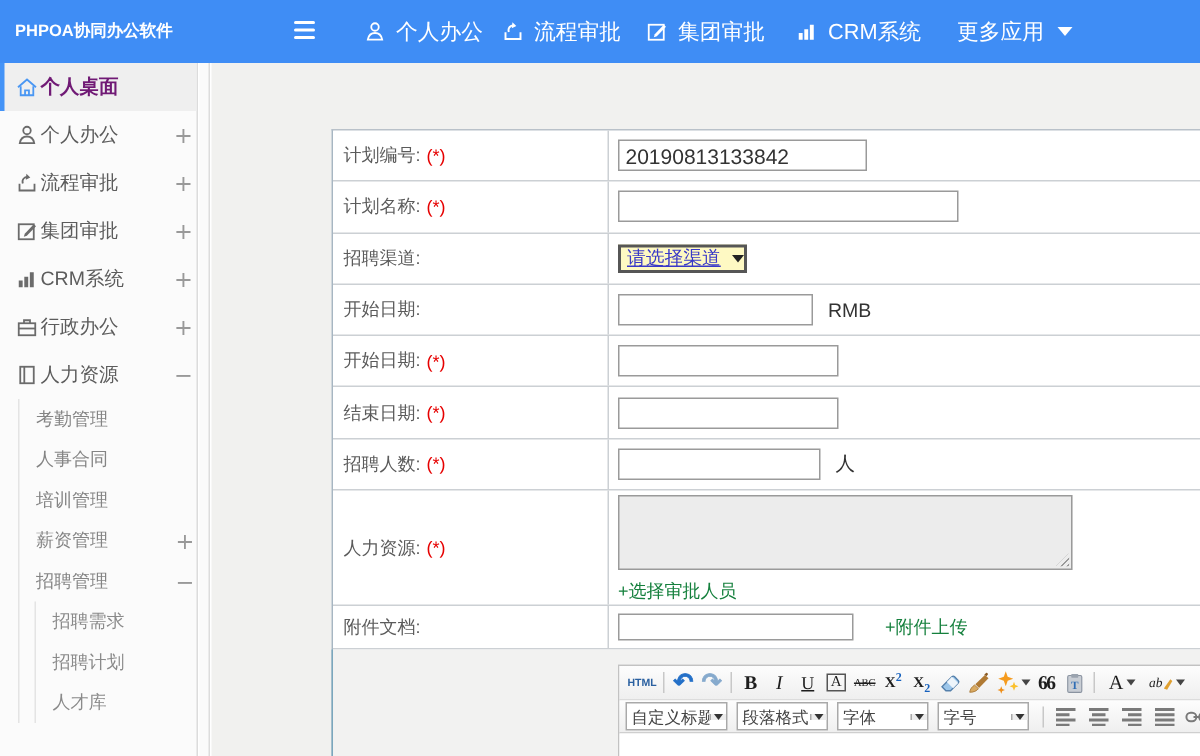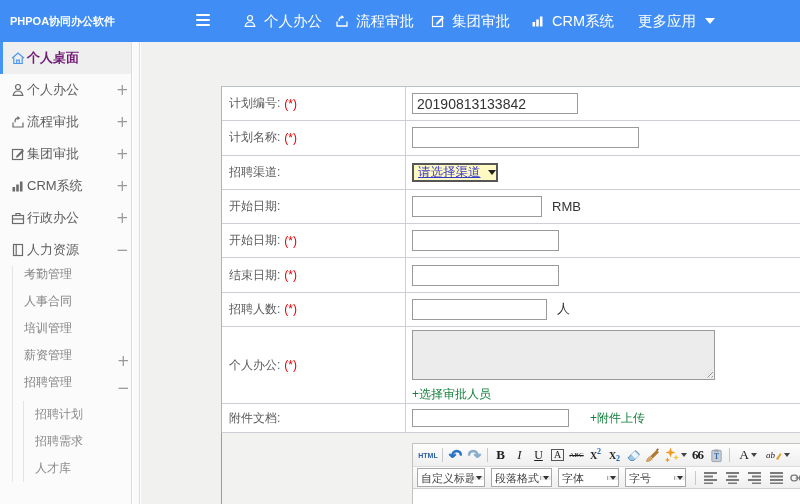--- a/index.html
+++ b/index.html
@@ -32,21 +32,21 @@
   .l1item { position:relative; height:32px; display:flex; align-items:center;
     padding-left:10px; font-size:13px; color:#5c5c5c; cursor:pointer; }
   .l1item .sicon { width:16px; height:16px; margin-right:1px; color:#6b6b6b; flex:none; }
   .l1item .slabel { margin-left:0; }
   .l1item.selected { background:#efefef; color:#701a75; font-weight:bold; }
   .l1item.selected .sicon { color:#4a97f3; }
   .l1item.selected::before { content:""; position:absolute; left:0; top:0; bottom:0; width:3px; background:#4493f7; }
   .toggle { position:absolute; left:116px; top:50%; transform:translateY(-50%);
     color:#999; font-size:15px; font-weight:normal; font-family:"DejaVu Sans",sans-serif; }
   .l2wrap { margin-left:12px; border-left:1px solid #e4e4e4; }
-  .l2item { position:relative; height:27px; display:flex; 
+  .l2item { position:relative; height:27px; display:flex; align-items:center;
     padding-left:11px; font-size:12px; color:#848484; cursor:pointer; }
   .l2item .toggle { left:104px; }
   .l3wrap { margin-left:10px; border-left:1px solid #e4e4e4; }
   .l3item { position:relative; height:27px; display:flex; align-items:center;
     padding-left:11px; font-size:12px; color:#8a8a8a; cursor:pointer; }
 
   
   .main { position:absolute; left:141px; top:42px; width:659px; bottom:0;
     background:#f1f1ef; overflow:hidden; }
   .title-row { position:absolute; left:72px; top:13px; display:flex; align-items:center; }
@@ -271,24 +271,24 @@
       <div class="l2item">
         <span>薪资管理</span>
         <span class="toggle">+</span>
       </div>
       <div class="l2item">
         <span>招聘管理</span>
         <span class="toggle">−</span>
       </div>
       <div class="l3wrap">
         <div class="l3item">
+          <span>招聘需求</span>
+        </div>
+        <div class="l3item">
           <span>招聘计划</span>
-        </div>
-        <div class="l3item">
-          <span>招聘需求</span>
         </div>
         <div class="l3item">
           <span>人才库</span>
         </div>
       </div>
     </div>
   </div>
   <div class="groove"></div>
 
   <div class="main">
@@ -363,21 +363,21 @@
             <span class="req">(*)</span>
           </div>
         <div class="fld">
             <input class="txt w135" style="">
             <span class="suffix">人</span>
           </div>
       </div>
 
       <div class="frow row8">
         <div class="lab">
-            <span>个人办公:</span>
+            <span>人力资源:</span>
             <span class="req">(*)</span>
           </div>
         <div class="fld">
           <div class="approver-box">
               <span class="rsz"></span>
             </div>
           <a class="blue-link">+选择审批人员</a>
         </div>
       </div>
 

